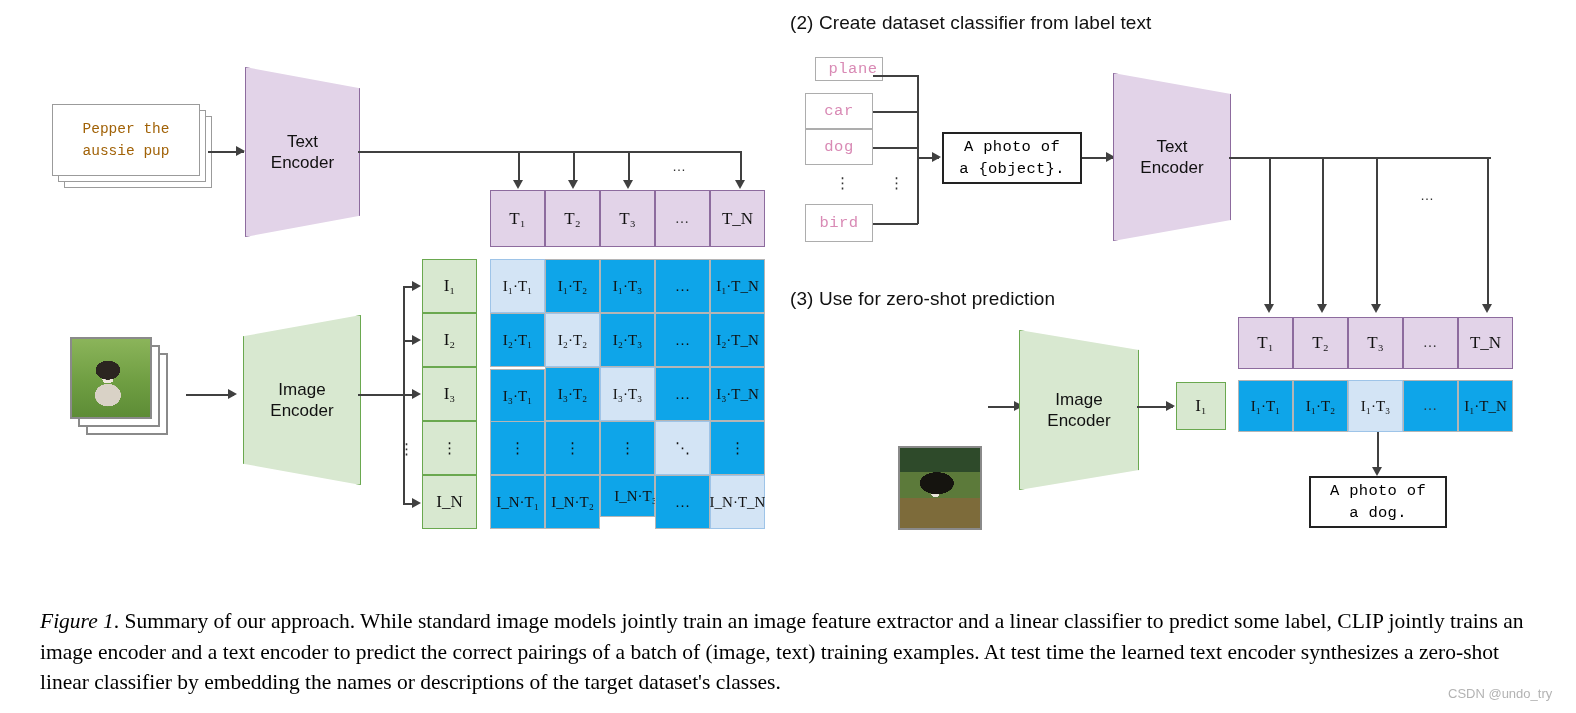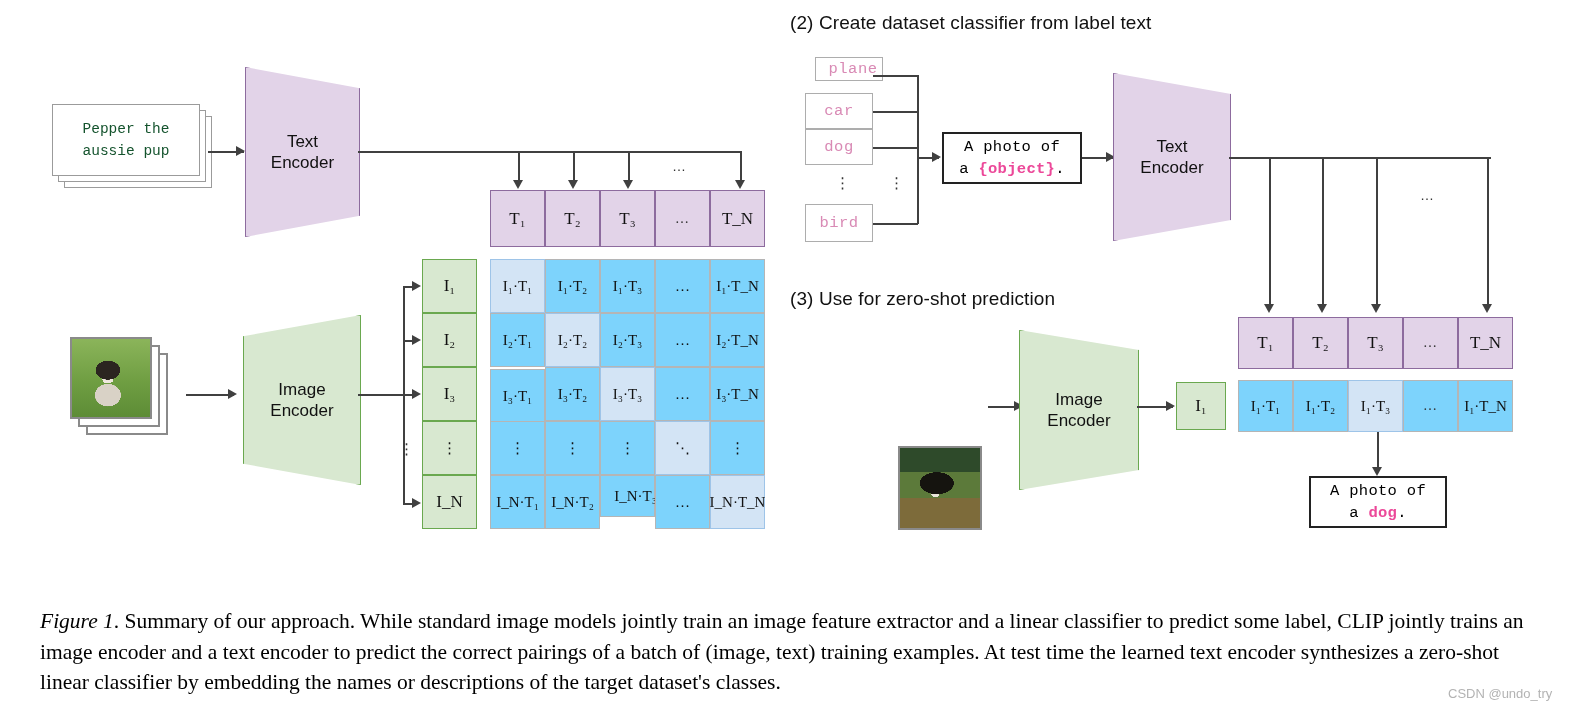--- a/index.html
+++ b/index.html
@@ -14,42 +14,42 @@
   
   .mono{font-family:"Liberation Mono","DejaVu Sans Mono",monospace;}
 
   .card{background:#fff;border:1px solid #9b9b9b;box-sizing:border-box;}
   .card-stack{box-shadow:6px 6px 0 -1px #fff, 6px 6px 0 0 #9b9b9b,
                          12px 12px 0 -1px #fff, 12px 12px 0 0 #9b9b9b;}
 
   .prompt-box{background:#fff;border:2px solid #222;box-sizing:border-box;
       display:flex;flex-direction:column;align-items:center;justify-content:center;
       font-size:15.5px;line-height:1.45;letter-spacing:.3px;}
-  .pink{color:#ec4899;font-weight:bold;}
+  .pink{color:#000000;}
 
   .label-box{background:#fff;border:1px solid #adadad;box-sizing:border-box;
       display:flex;align-items:center;justify-content:center;
       font-size:15.5px;color:#d98ab5;letter-spacing:.5px;}
 
   
   .encoder{box-sizing:border-box;display:flex;align-items:center;justify-content:center;
       text-align:center;font-size:17px;line-height:1.25;color:#111;}
   .enc-text{background:#e2d3e8;border:1.5px solid #8d6b9e;
       clip-path:polygon(0% 0%,100% 12.5%,100% 87.5%,0% 100%);}
   .enc-img{background:#d8e8d0;border:1.5px solid #6aa84f;
       clip-path:polygon(0% 12.5%,100% 0%,100% 100%,0% 87.5%);}
   .enc-img2{background:#d8e8d0;border:1.5px solid #6aa84f;
       clip-path:polygon(0% 0%,100% 12.5%,100% 87.5%,0% 100%);}
 
   
   .cell{box-sizing:border-box;display:flex;align-items:center;justify-content:center;
       font-family:"Liberation Serif",serif;font-size:17px;color:#111;}
   .t-cell{background:#e2d3e8;border:1px solid #8d6b9e;}
   .i-cell{background:#d8e8d0;border:1px solid #6aa84f;}
-  .m-cell{background:#7dd3fc;border:1px solid #b5b5b5;font-size:15px;}
+  .m-cell{background:#0ea5e9;border:1px solid #b5b5b5;font-size:15px;}
   .m-cell.hl{background:#d3e4f5;border-color:#9ec4e8;}
   .dots{letter-spacing:1px;font-size:14px;color:#333;}
   .vdots{font-size:15px;line-height:1;}
 
   
   .line{background:#404040;}
   .hline{height:1.6px;}
   .vline{width:1.6px;}
   .arrow-r{width:0;height:0;border-top:5.5px solid transparent;
       border-bottom:5.5px solid transparent;border-left:9px solid #404040;}
@@ -77,21 +77,21 @@
   .watermark{font-size:13px;color:#b3b3b3;}
 </style>
 </head>
 <body>
 
 <div class="fig">
 
 
   <div class="abs card card-stack mono" style="left:52px;top:104px;width:148px;height:72px;
        display:flex;flex-direction:column;align-items:center;justify-content:center;
-       font-size:14.5px;line-height:1.55;color:#14532d;">
+       font-size:14.5px;line-height:1.55;color:#a16207;">
     <div>Pepper the</div>
     <div>aussie pup</div>
   </div>
   <div class="abs line hline" style="left:208px;top:151px;width:36px;"></div>
   <div class="abs arrow-r" style="left:236px;top:146px;"></div>
 
   <div class="abs encoder enc-text" style="left:245px;top:67px;width:115px;height:170px;">
     <div>
       <div>Text</div>
       <div>Encoder</div>

